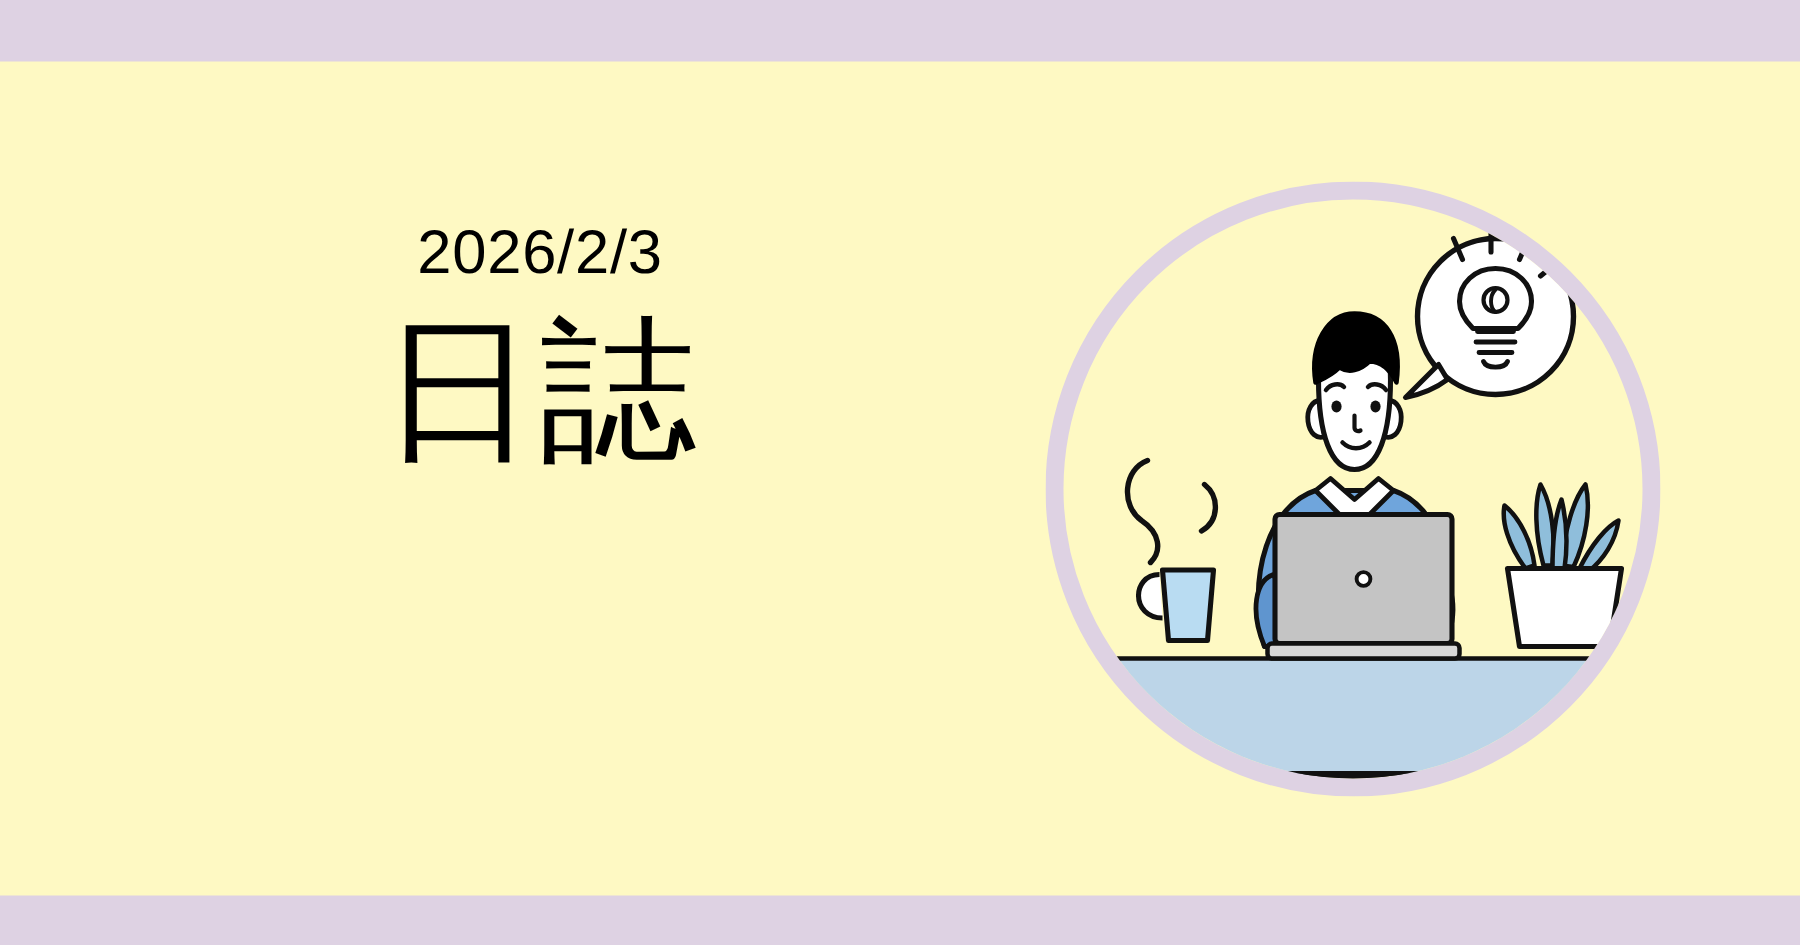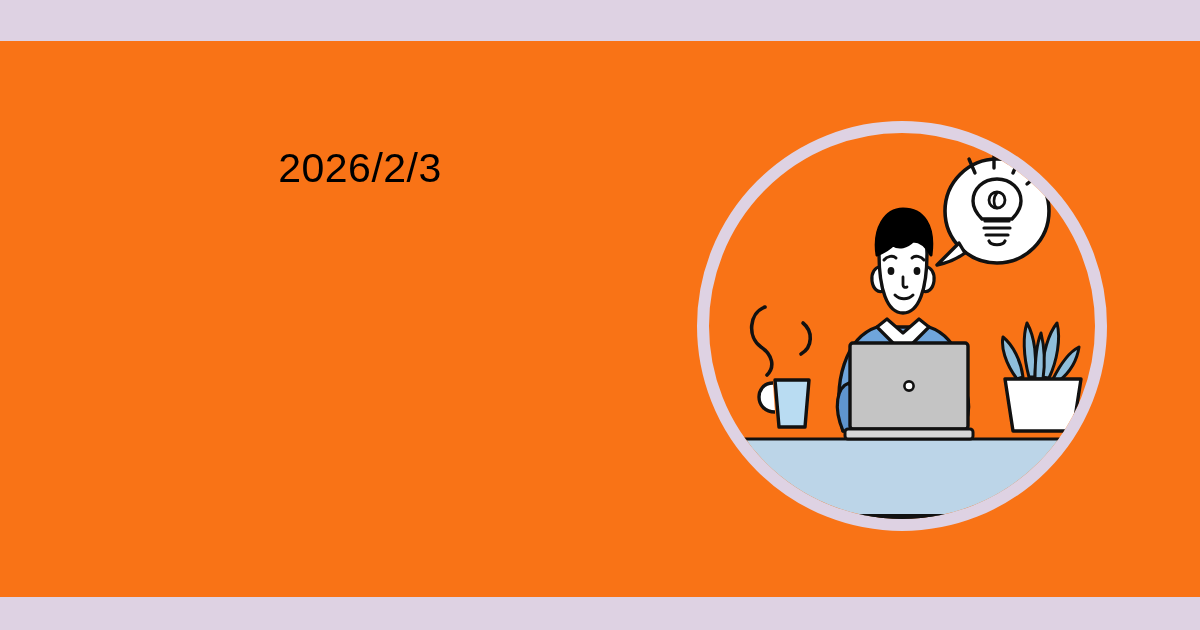--- a/index.html
+++ b/index.html
@@ -10,21 +10,21 @@
   body {
     width: 1200px;
     height: 630px;
     overflow: hidden;
     font-family: "Liberation Sans", sans-serif;
   }
   .canvas {
     position: relative;
     width: 1200px;
     height: 630px;
-    background: #f97316;
+    background: #fef9c3;
   }
   .band {
     position: absolute;
     left: 0;
     width: 1200px;
     background: #ded2e3;
   }
   .band-top { top: 0; height: 41px; }
   .band-bottom { top: 597px; height: 33px; }
 
@@ -74,20 +74,21 @@
 </head>
 <body>
 
 <div class="canvas">
 
   <div class="band band-top"></div>
   <div class="band band-bottom"></div>
 
   <div class="text-block">
     <div class="date-line">2026/2/3</div>
+    <div class="title-line title-line-2">日誌</div>
   </div>
 
   <div class="illus-wrap">
     <svg width="410" height="410" viewBox="0 0 410 410" xmlns="http://www.w3.org/2000/svg">
 
       <circle cx="205" cy="205" r="199" fill="none" stroke="#ded2e3" stroke-width="12"></circle>
 
       <clipPath id="ringClip">
           <circle cx="205" cy="205" r="193"></circle>
         </clipPath>

